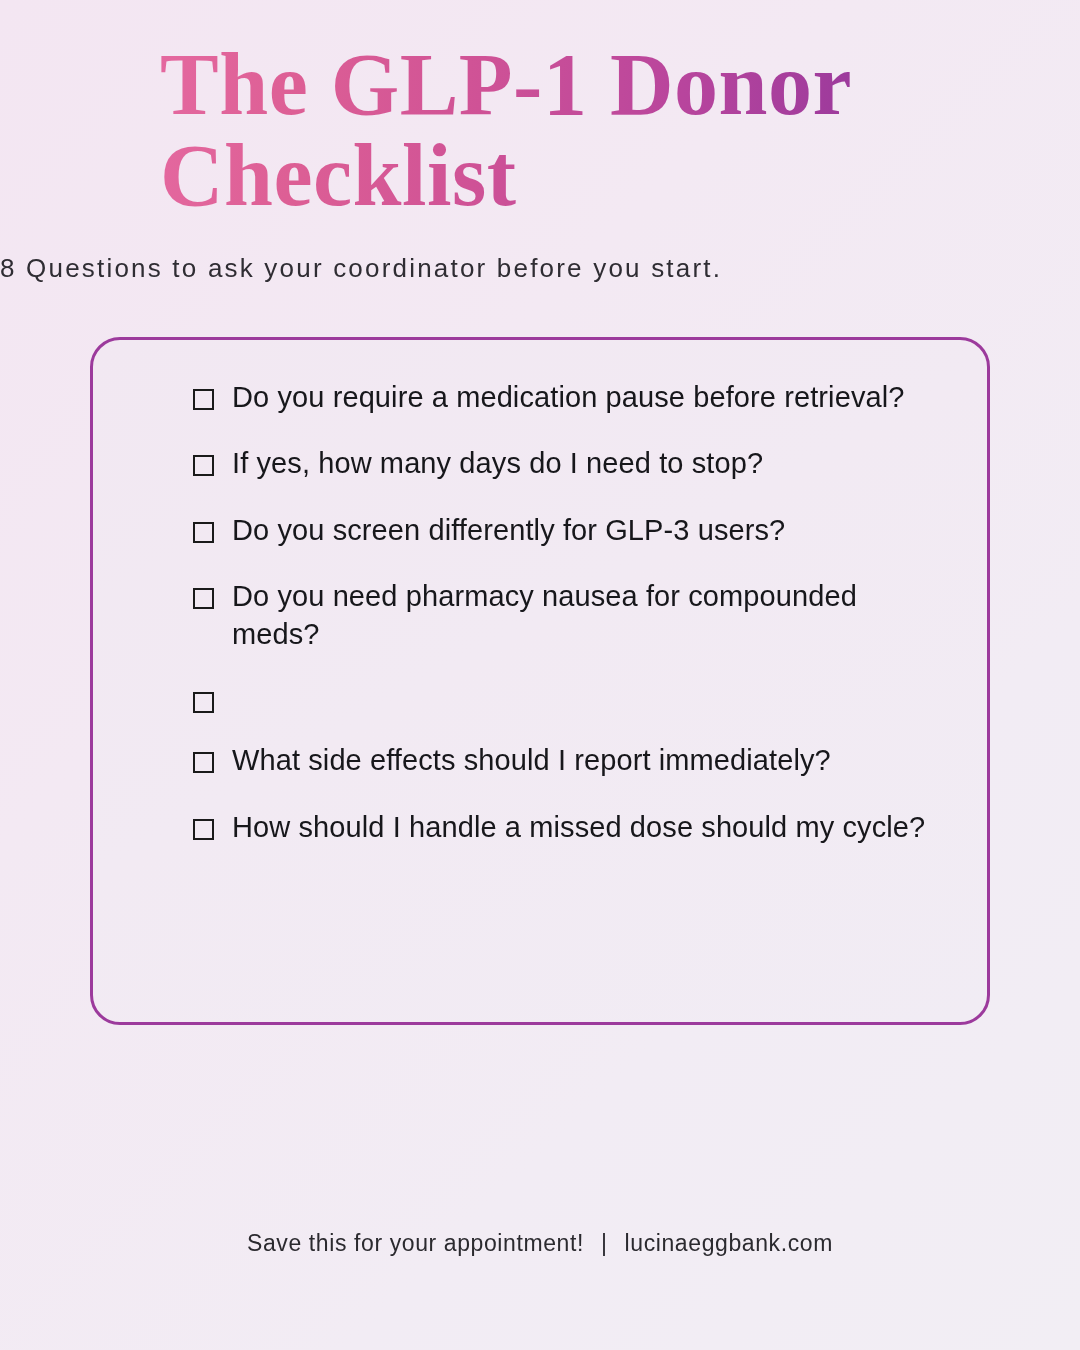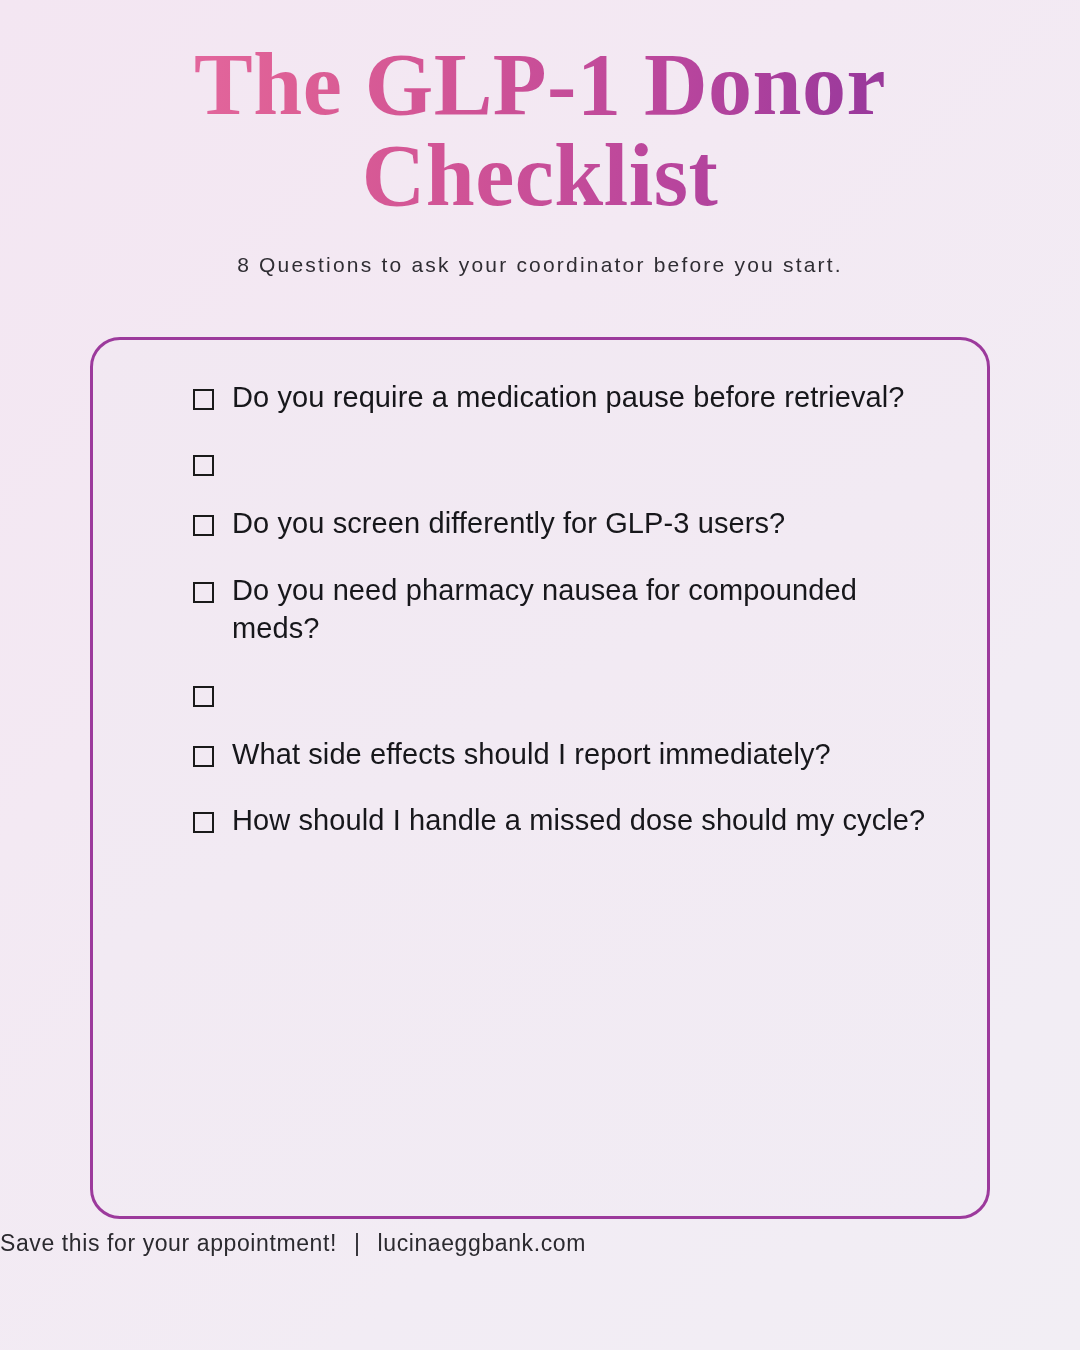--- a/index.html
+++ b/index.html
@@ -16,51 +16,50 @@
   .page {
     position: relative;
     width: 1080px;
     height: 1350px;
     box-sizing: border-box;
   }
 
   
   .header {
     padding-top: 40px;
-    text-align: center;
   }
   .title {
     font-family: "Liberation Serif", "DejaVu Serif", serif;
     font-weight: 700;
     font-size: 88px;
     line-height: 1.03;
     letter-spacing: 0.5px;
     margin: 0 auto;
     width: 760px;
     background-image: linear-gradient(95deg, #e4689f 0%, #dd5f95 18%, #cf5296 42%, #b8459d 68%, #9c3a9c 90%, #96379a 100%);
     -webkit-background-clip: text;
     background-clip: text;
     color: transparent;
     -webkit-text-fill-color: transparent;
   }
   .subtitle {
     margin: 32px auto 0;
-    font-size: 21px;
+    font-size: 26px;
     letter-spacing: 2.2px;
     color: #2f2d33;
     font-weight: 400;
   }
 
   
   .card {
     position: absolute;
     left: 90px;
     top: 337px;
     width: 900px;
-    height: 882px;
+    height: 688px;
     box-sizing: border-box;
     border: 3px solid;
     border-image: linear-gradient(160deg, #8e3596 0%, #9d3a9a 40%, #a83ba4 70%, #b43caa 100%) 1;
     border-radius: 30px;
     border-image-slice: 1;
     background: linear-gradient(150deg, #f2e8f2 0%, #f2eaf3 45%, #f1ecf4 100%);
   }
   
   .card {
     border-image: none;
@@ -95,20 +94,21 @@
     letter-spacing: 0.1px;
     max-width: 700px;
   }
 
   
   .footer {
     position: absolute;
     left: 0;
     right: 0;
     top: 1230px;
+    text-align: center;
     font-size: 23px;
     letter-spacing: 0.6px;
     color: #2b2a2f;
   }
   .footer .sep {
     padding: 0 10px;
   }
 </style>
 </head>
 <body>
@@ -121,20 +121,21 @@
   </div>
 
   <div class="card">
     <div class="list">
         <div class="item">
           <span class="checkbox"></span>
           <span class="item-text">Do you require a medication pause before retrieval?</span>
         </div>
         <div class="item">
           <span class="checkbox"></span>
+          <span class="item-text">If yes, how many days do I need to stop?</span>
         </div>
         <div class="item">
           <span class="checkbox"></span>
           <span class="item-text">Do you screen differently for GLP-3 users?</span>
         </div>
         <div class="item">
           <span class="checkbox"></span>
           <span class="item-text">Do you need pharmacy nausea for compounded meds?</span>
         </div>
         <div class="item">

